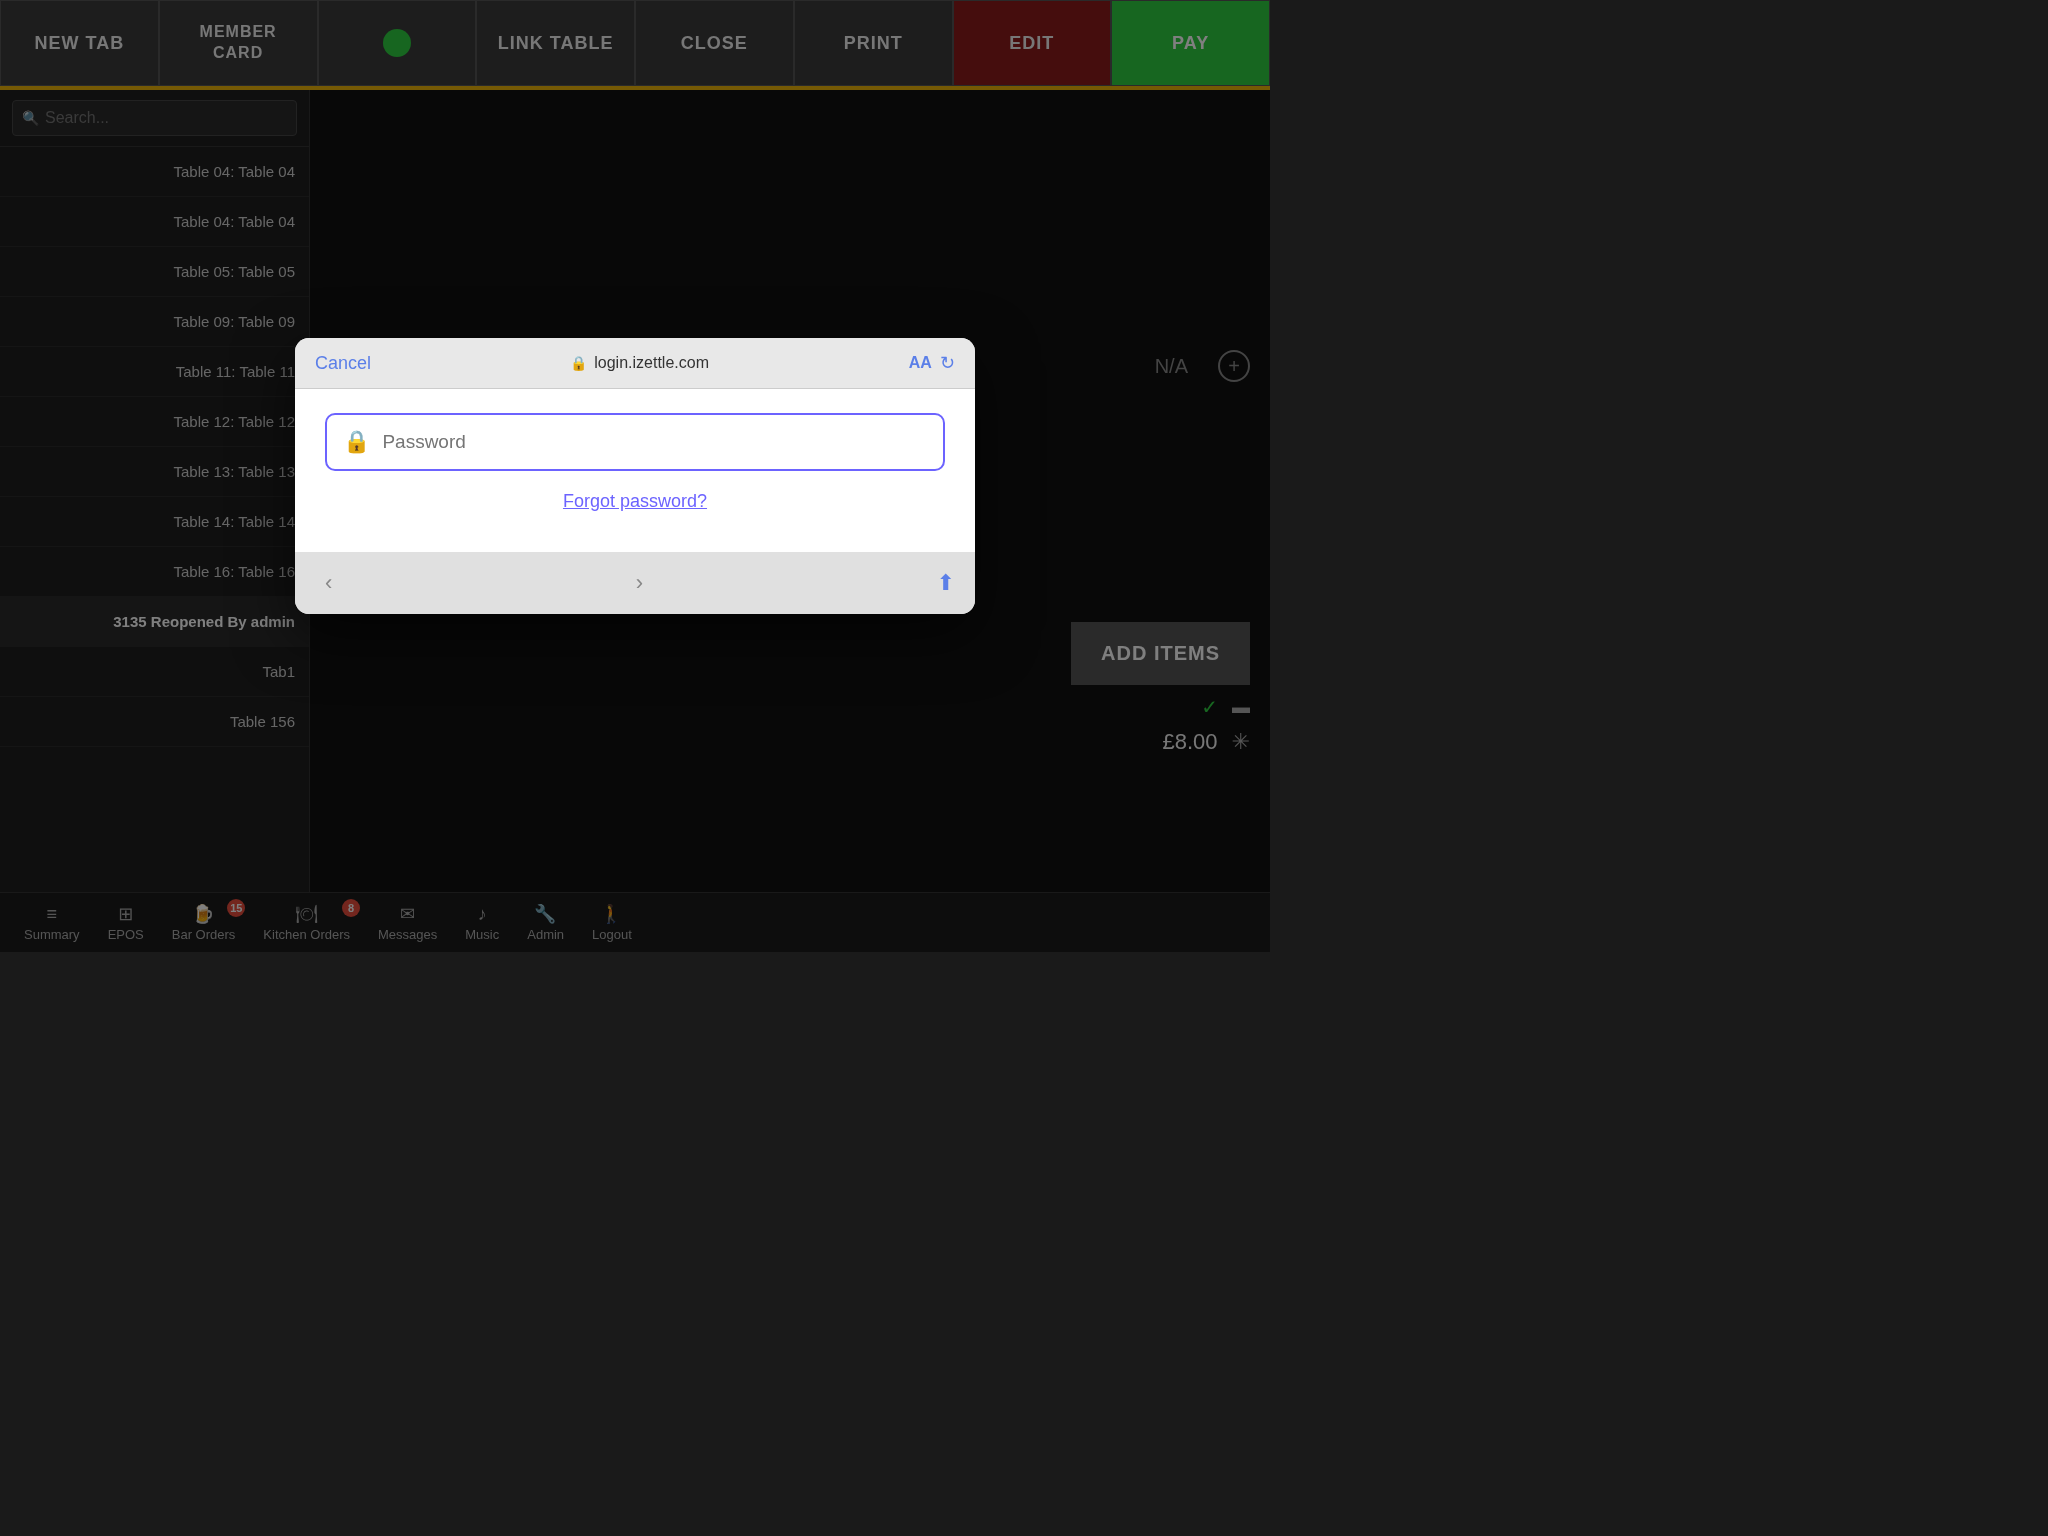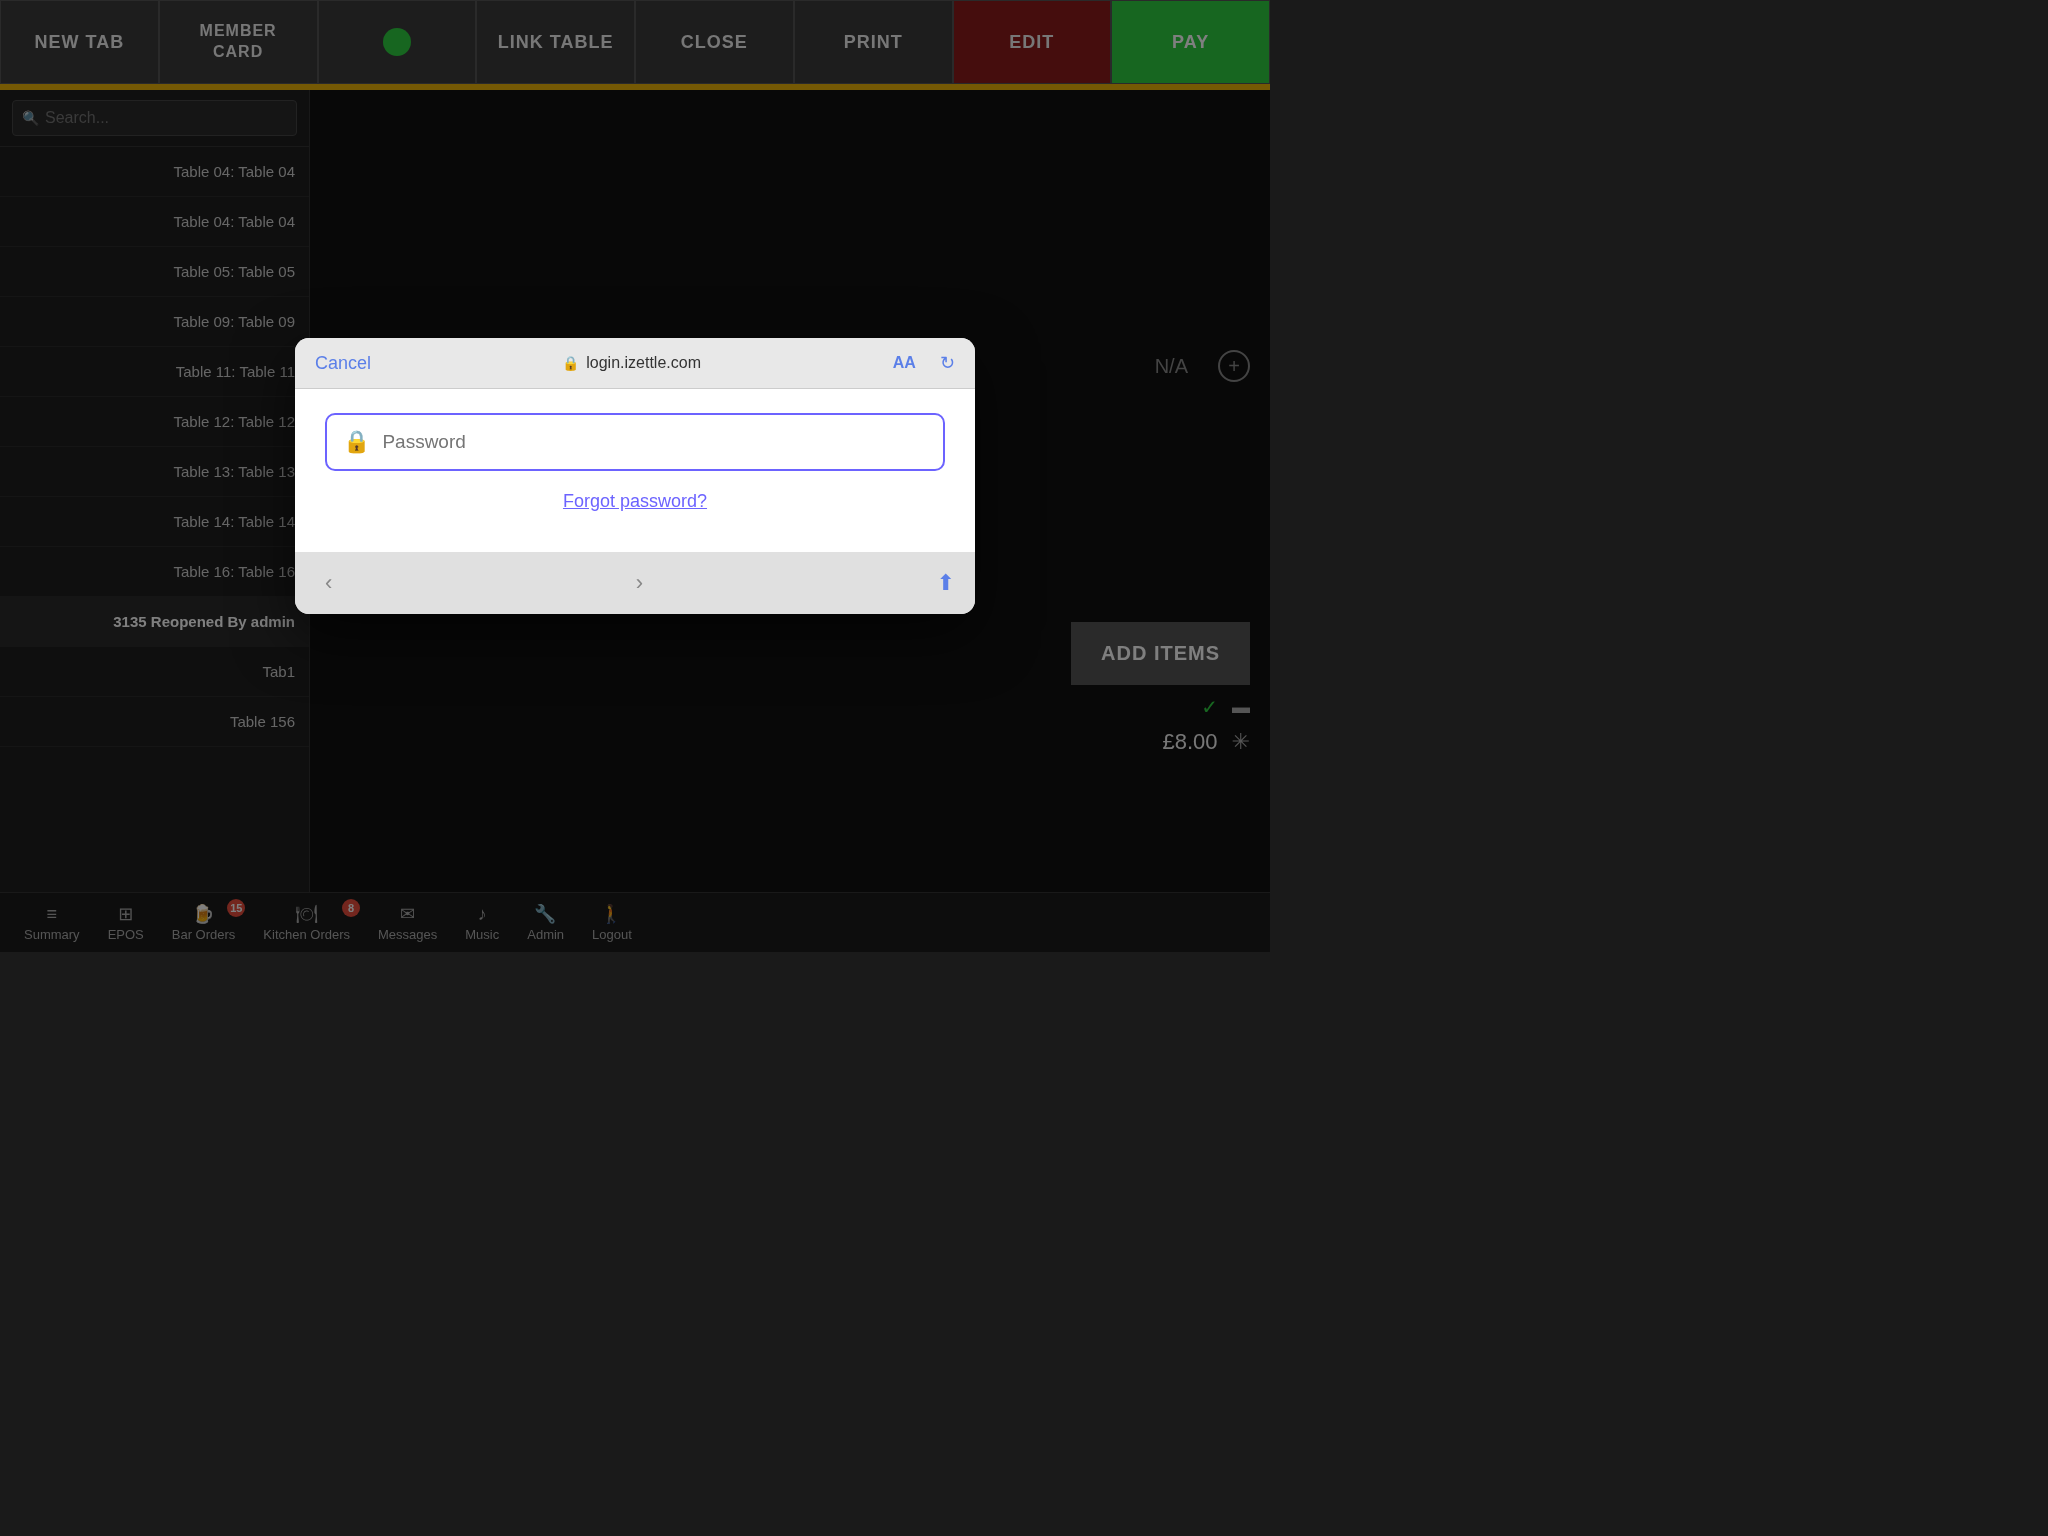--- a/index.html
+++ b/index.html
@@ -10,21 +10,21 @@
       font-family: -apple-system, BlinkMacSystemFont, 'Helvetica Neue', sans-serif;
       overflow: hidden;
       position: relative;
     }
 
     
     .toolbar {
       display: flex;
       height: 90px;
       background: #2a2a2a;
-      border-bottom: 6px solid #eab308;
+      border-bottom: 4px solid #eab308;
     }
     .toolbar-btn {
       flex: 1;
       display: flex;
       align-items: center;
       justify-content: center;
       background: #3a3a3a;
       border: 1px solid #555;
       color: #eee;
       font-size: 18px;
@@ -217,21 +217,21 @@
       align-items: center;
       gap: 6px;
       font-size: 16px;
       color: #333;
       font-weight: 500;
     }
     .lock-icon { font-size: 14px; color: #555; }
     .modal-controls {
       display: flex;
       align-items: center;
-      gap: 24px;
+      gap: 8px;
     }
     .aa-text {
       font-size: 16px;
       color: #5b7fe8;
       font-weight: 600;
     }
     .refresh-icon {
       color: #5b7fe8;
       font-size: 18px;
       cursor: pointer;

